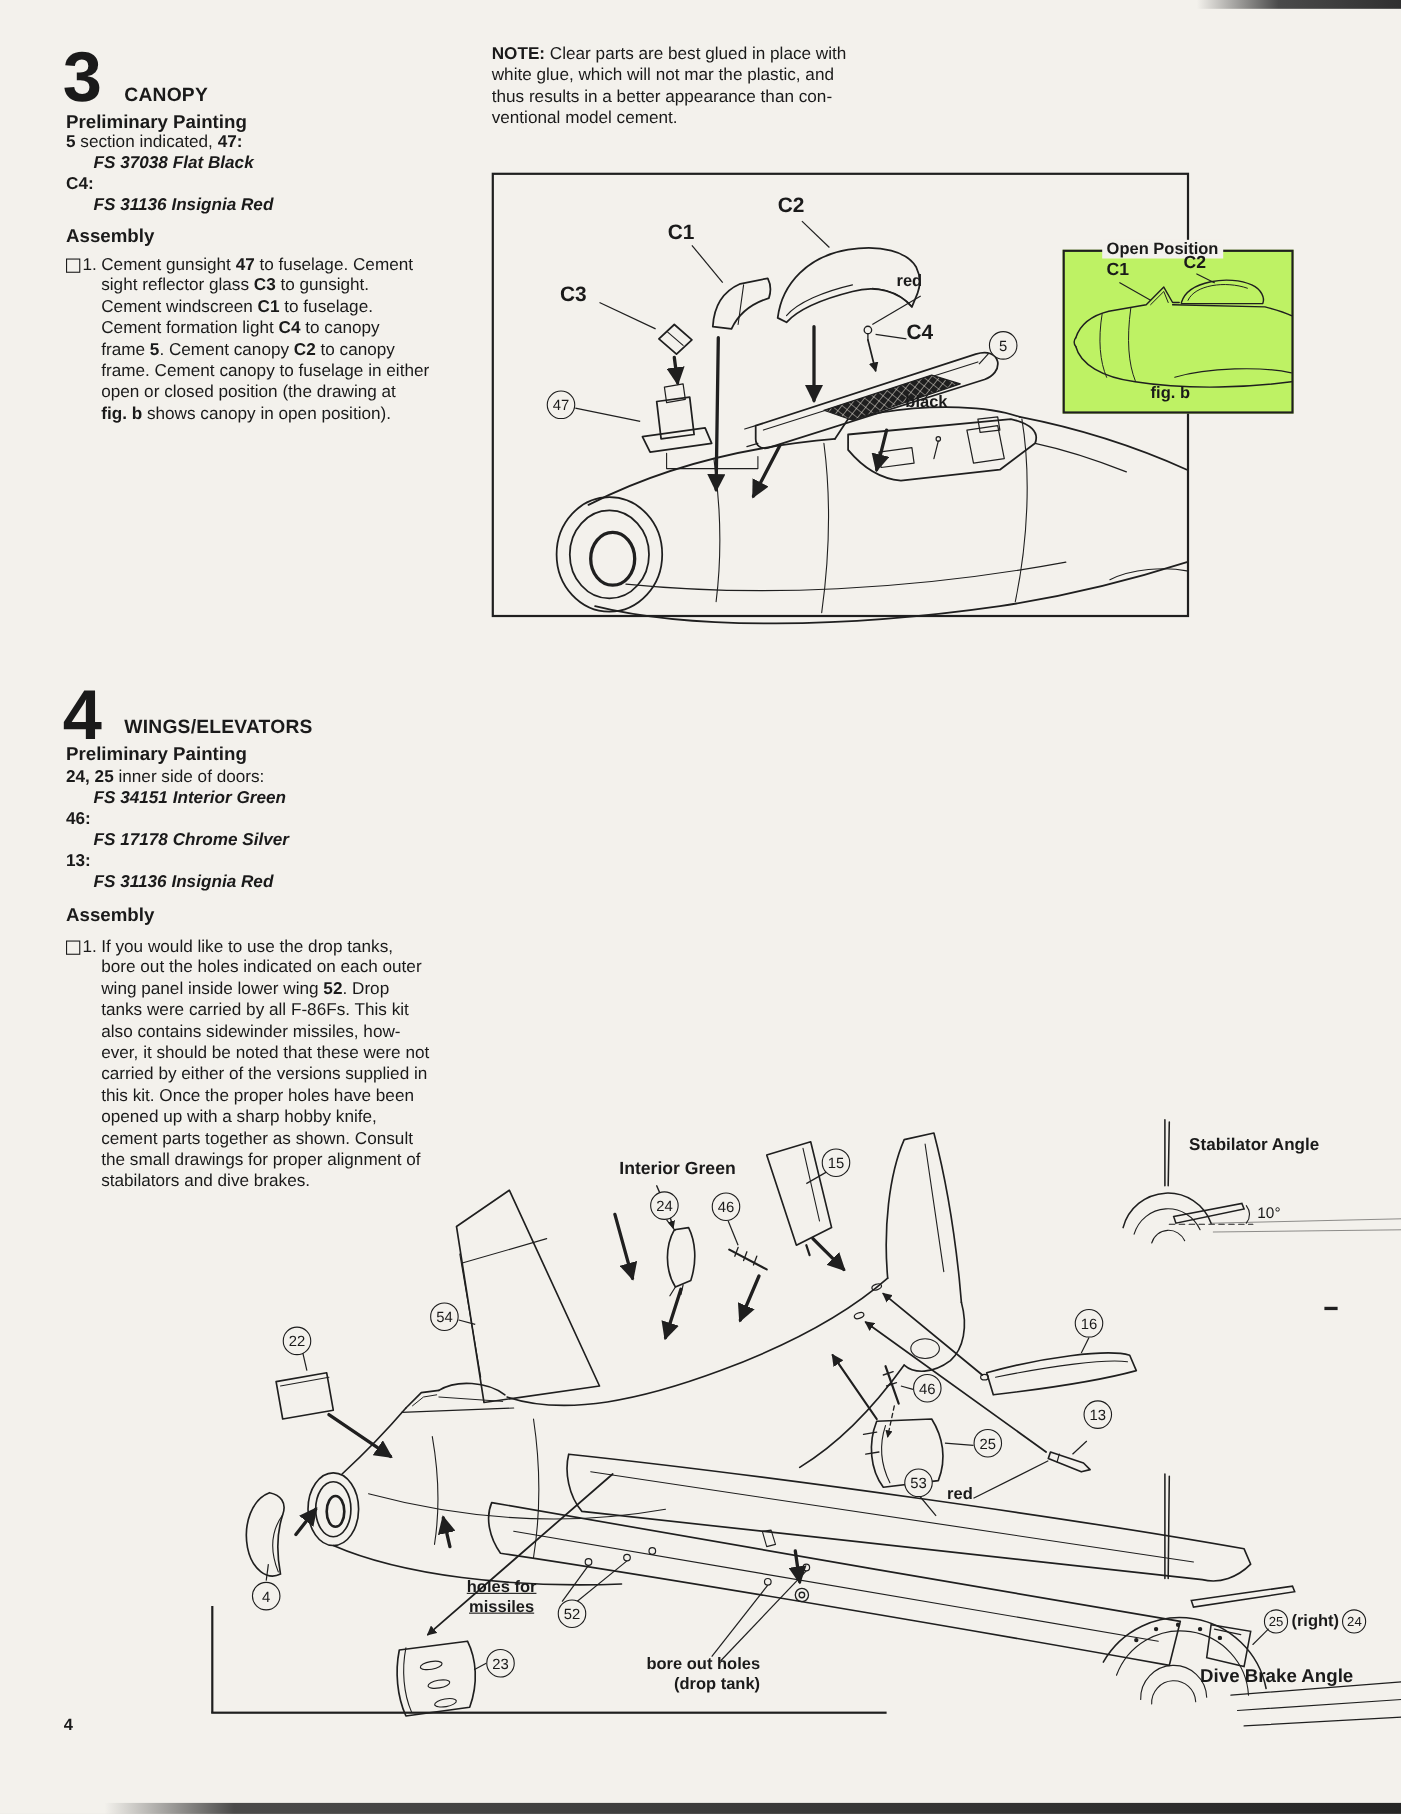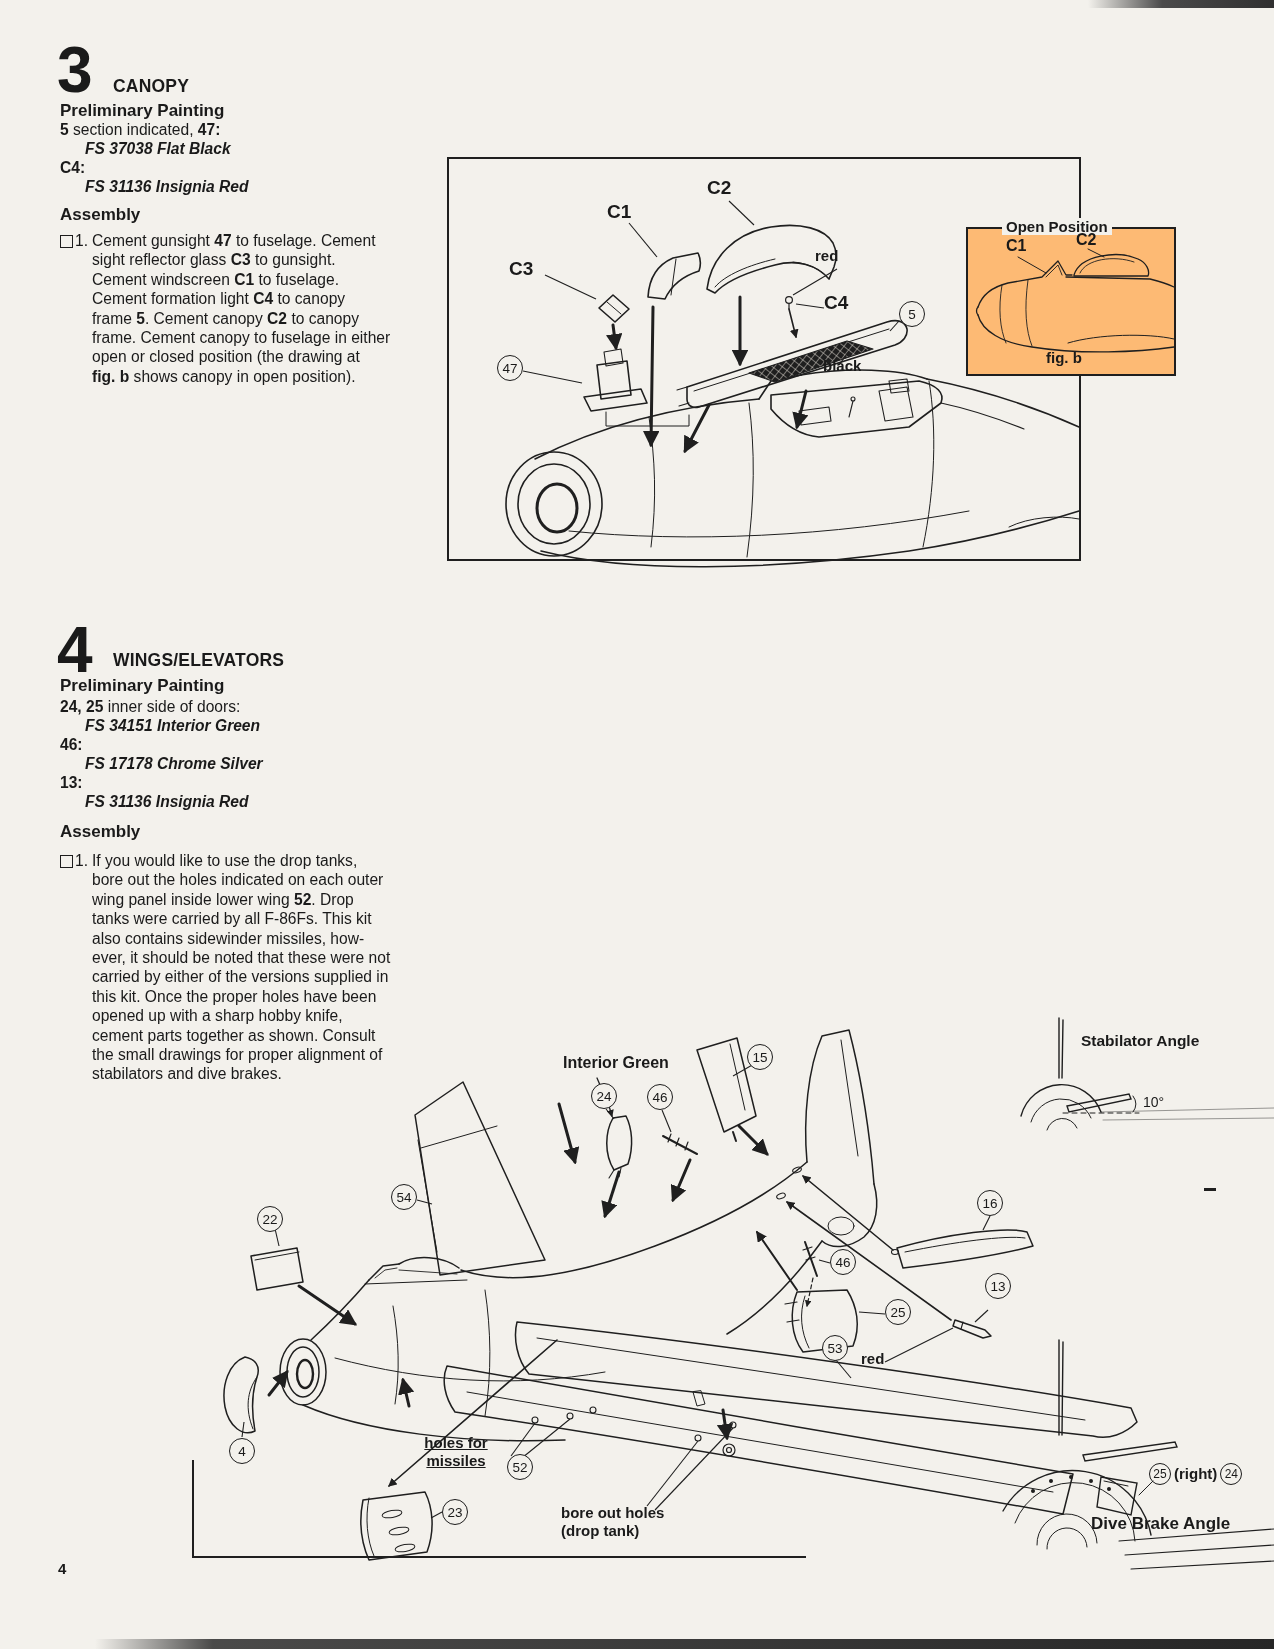--- a/index.html
+++ b/index.html
@@ -15,21 +15,21 @@
   .paint-val{font-size:15.6px;font-weight:700;font-style:italic;}
   .step-marker{font-size:15.6px;display:flex;align-items:flex-start;}
   .chk{display:inline-block;width:11px;height:11px;border:1.6px solid #1c1c1c;margin:3px 2px 0 0;}
   .circ{box-sizing:border-box;width:26px;height:26px;border:1.5px solid #1c1c1c;border-radius:50%;
         display:flex;align-items:center;justify-content:center;font-size:13.5px;background:#f3f1ec;}
   .circ.sm{width:22px;height:22px;font-size:12px;background:transparent;}
   .plabel{font-size:19px;font-weight:700;}
   .plabel.smi{font-size:16px;}
   .dlabel{font-size:15px;font-weight:700;line-height:18px;}
   .box{border:2px solid #1f1f1f;}
-  .inset{background:#fdba74;z-index:5;}
+  .inset{background:#bef264;z-index:5;}
   .open-pos{background:#f3f1ec;padding:0 4px;font-size:15px;font-weight:700;}
   .pagenum{font-size:15px;font-weight:600;}
   .edge-top{background:linear-gradient(90deg,rgba(70,70,70,0),#4a4a4a 40%,#303030);}
   .edge-bottom{background:linear-gradient(90deg,rgba(40,40,40,0),rgba(45,45,45,.85) 10%,#262626);}
   .pline{background:#1f1f1f;}
   svg{position:absolute;left:0;top:0;overflow:visible;}
 </style>
 </head>
 <body>
 
@@ -54,20 +54,24 @@
   </div>
   <div class="abs bodytext rich" style="left:92px;top:231px;width:372px;"><span>Cement gunsight </span><span class="b">47</span><span> to fuselage. Cement
 sight reflector glass </span><span class="b">C3</span><span> to gunsight.
 Cement windscreen </span><span class="b">C1</span><span> to fuselage.
 Cement formation light </span><span class="b">C4</span><span> to canopy
 frame </span><span class="b">5</span><span>. Cement canopy </span><span class="b">C2</span><span> to canopy
 frame. Cement canopy to fuselage in either
 open or closed position (the drawing at
 </span><span class="b">fig. b</span><span> shows canopy in open position).</span></div>
 
+  <div class="abs bodytext rich" style="left:447px;top:40px;width:420px;"><span class="b">NOTE:</span><span> Clear parts are best glued in place with
+white glue, which will not mar the plastic, and
+thus results in a better appearance than con-
+ventional model cement.</span></div>
 
   <div class="abs box" style="left:447px;top:157px;width:630px;height:400px;">
     <svg width="630" height="400" viewBox="0 0 630 400">
       <defs>
         <marker id="ah1" viewBox="0 0 10 10" refX="8.5" refY="5" markerWidth="5.5" markerHeight="5.5" orient="auto-start-reverse">
           <path d="M0,0 L10,5 L0,10 Z" fill="#1f1f1f"></path>
         </marker>
         <pattern id="xh" width="6" height="6" patternUnits="userSpaceOnUse" patternTransform="rotate(38)">
           <rect width="6" height="6" fill="#1e1e1e"></rect>
           <path d="M0,0 H6 M0,0 V6" stroke="#ddd8cf" stroke-width="1"></path>
@@ -340,21 +344,21 @@
     <div class="abs circ" style="left:800px;top:253px;">13</div>
     <div class="abs circ" style="left:637px;top:315px;">53</div>
     <div class="abs dlabel" style="left:676px;top:330px;">red</div>
     <div class="abs circ" style="left:44px;top:418px;">4</div>
     <div class="abs dlabel" style="left:226px;top:414px;width:90px;text-align:center;text-decoration:underline;">
       <div>holes for</div>
       <div>missiles</div>
     </div>
     <div class="abs circ" style="left:322px;top:434px;">52</div>
     <div class="abs circ" style="left:257px;top:479px;">23</div>
-    <div class="abs dlabel" style="left:376px;top:484px;width:130px;text-align:left;">
+    <div class="abs dlabel" style="left:376px;top:484px;width:130px;text-align:right;">
       <div>bore out holes</div>
       <div>(drop tank)</div>
     </div>
   </div>
 
   <div class="abs" style="left:1003px;top:1012px;width:271px;height:123px;text-align:center;">
     <svg width="271" height="123" viewBox="0 0 271 123">
       <g stroke="#1f1f1f" fill="none" stroke-width="1.4" stroke-linecap="round">
         <path d="M56,6 L56,66 M60,8 L59,66"></path>
         <path d="M18,104 A42,42 0 0 1 98,100"></path>

